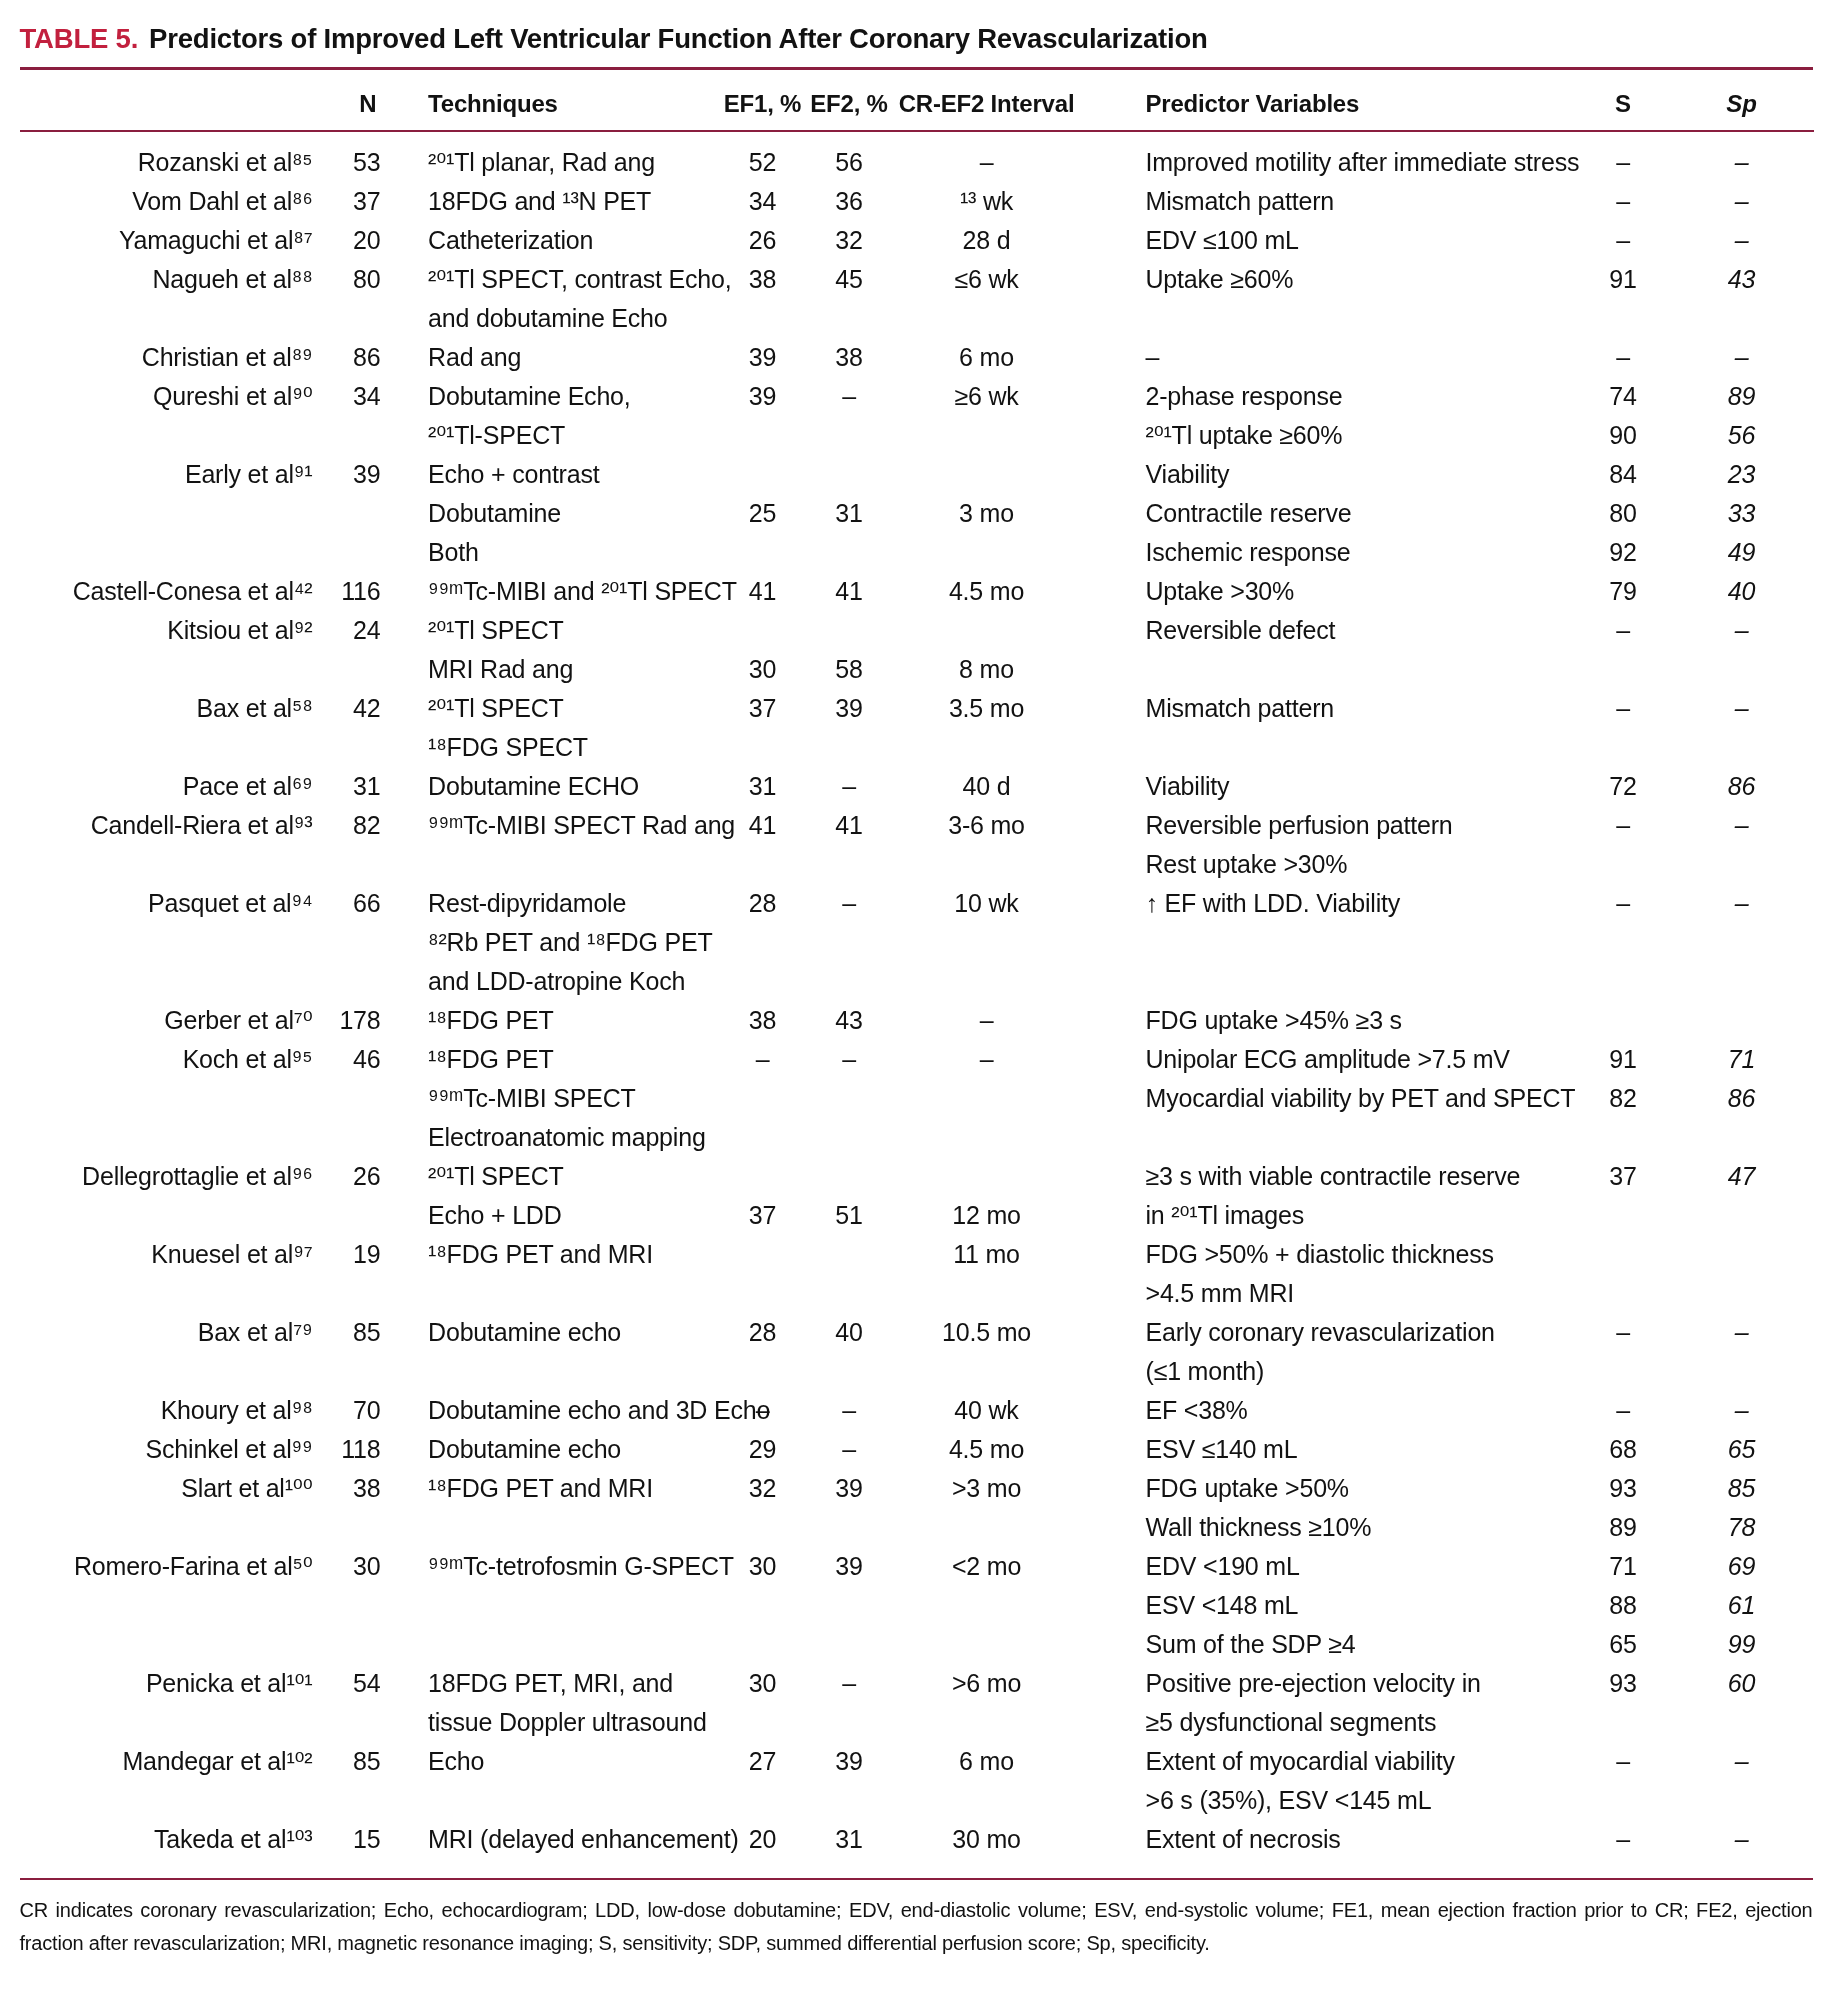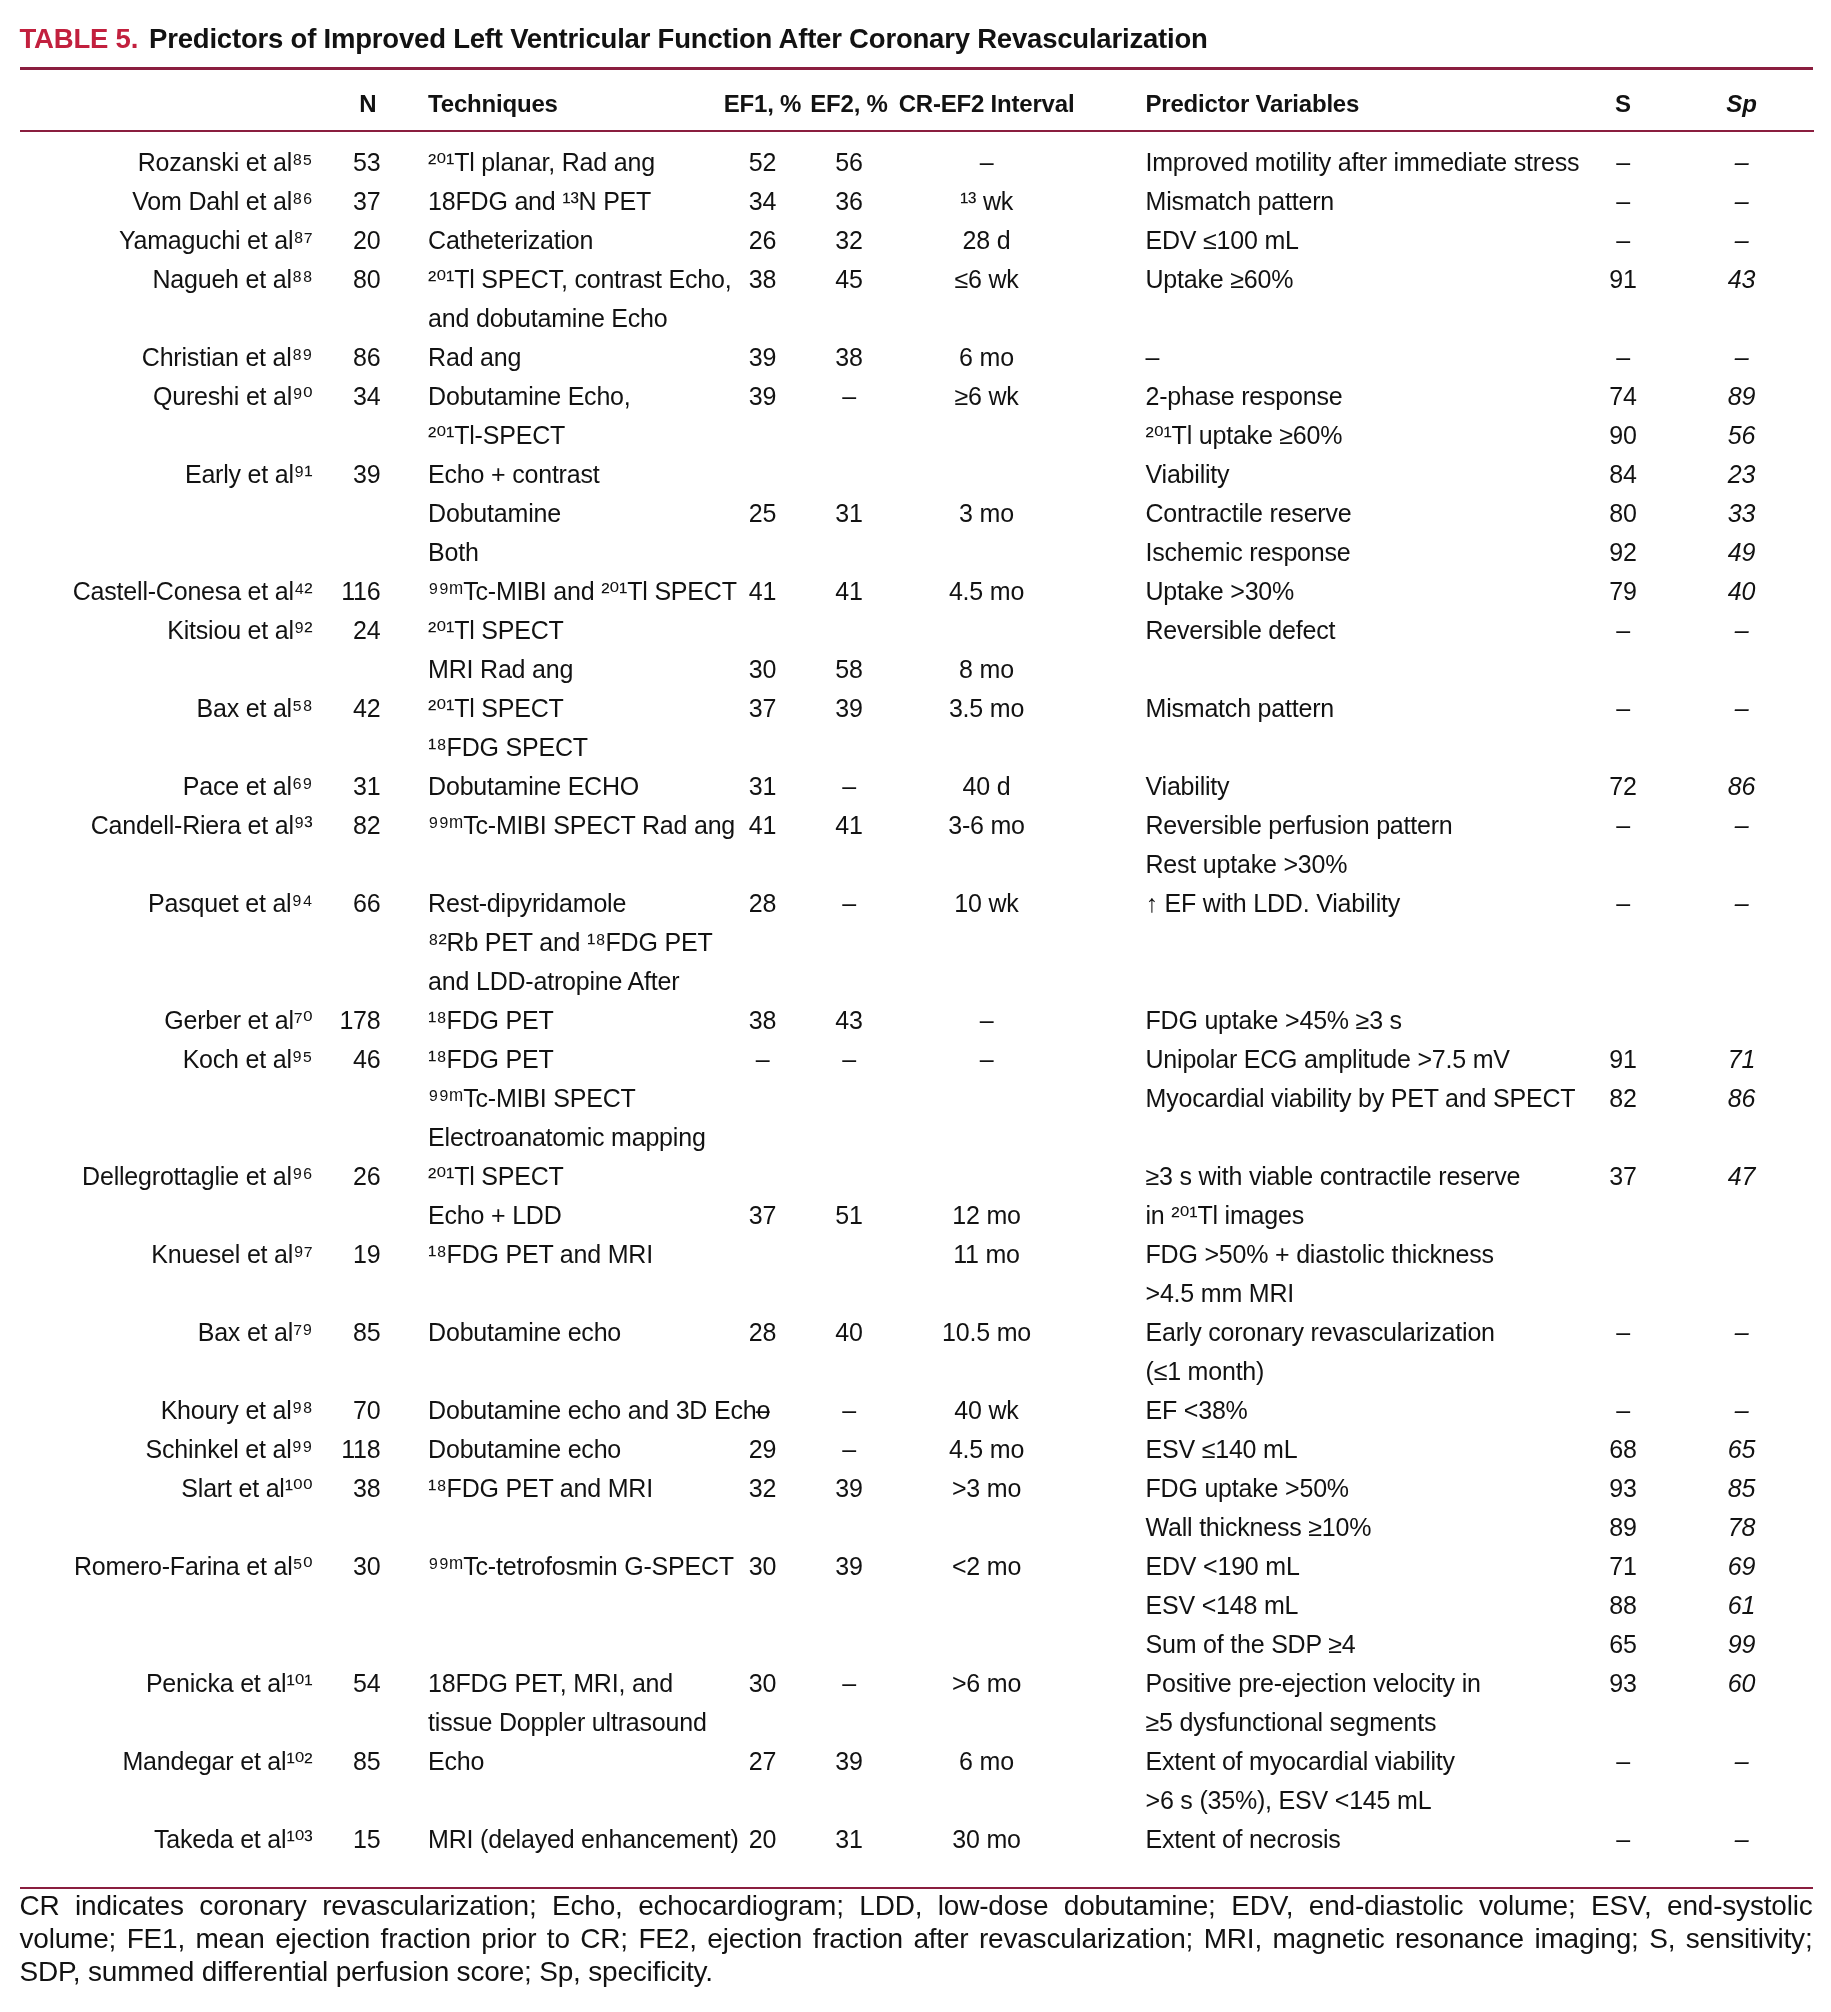--- a/index.html
+++ b/index.html
@@ -65,24 +65,24 @@
   th.col-n       { padding-right: 25px; }
   .col-techniques{ text-align: left; padding-left: 26.6px; }
   .col-ef1       { text-align: center; }
   .col-ef2       { text-align: center; }
   .col-interval  { text-align: center; }
   .col-predictor { text-align: left; padding-left: 66px; }
   .col-s         { text-align: center; }
   .col-sp        { text-align: center; font-style: italic; }
 
   .footnote {
-    margin-top: 19px;
+    margin-top: 10px;
     border-top: 2.7px solid #8a1e3f;
-    padding-top: 0;
-    font-size: 28px;
+    padding-top: 14px;
+    font-size: 20px;
     line-height: 33px;
     text-align: justify;
   }
 </style>
 </head>
 <body>
 
 <div>
 
   <div class="title-bar">
@@ -331,21 +331,21 @@
           <td class="col-ef1"></td>
           <td class="col-ef2"></td>
           <td class="col-interval"></td>
           <td class="col-predictor"></td>
           <td class="col-s"></td>
           <td class="col-sp"></td>
         </tr>
         <tr>
           <td class="col-study"></td>
           <td class="col-n"></td>
-          <td class="col-techniques">and LDD-atropine After</td>
+          <td class="col-techniques">and LDD-atropine Koch</td>
           <td class="col-ef1"></td>
           <td class="col-ef2"></td>
           <td class="col-interval"></td>
           <td class="col-predictor"></td>
           <td class="col-s"></td>
           <td class="col-sp"></td>
         </tr>
         <tr>
           <td class="col-study">Gerber et al⁷⁰</td>
           <td class="col-n">178</td>

